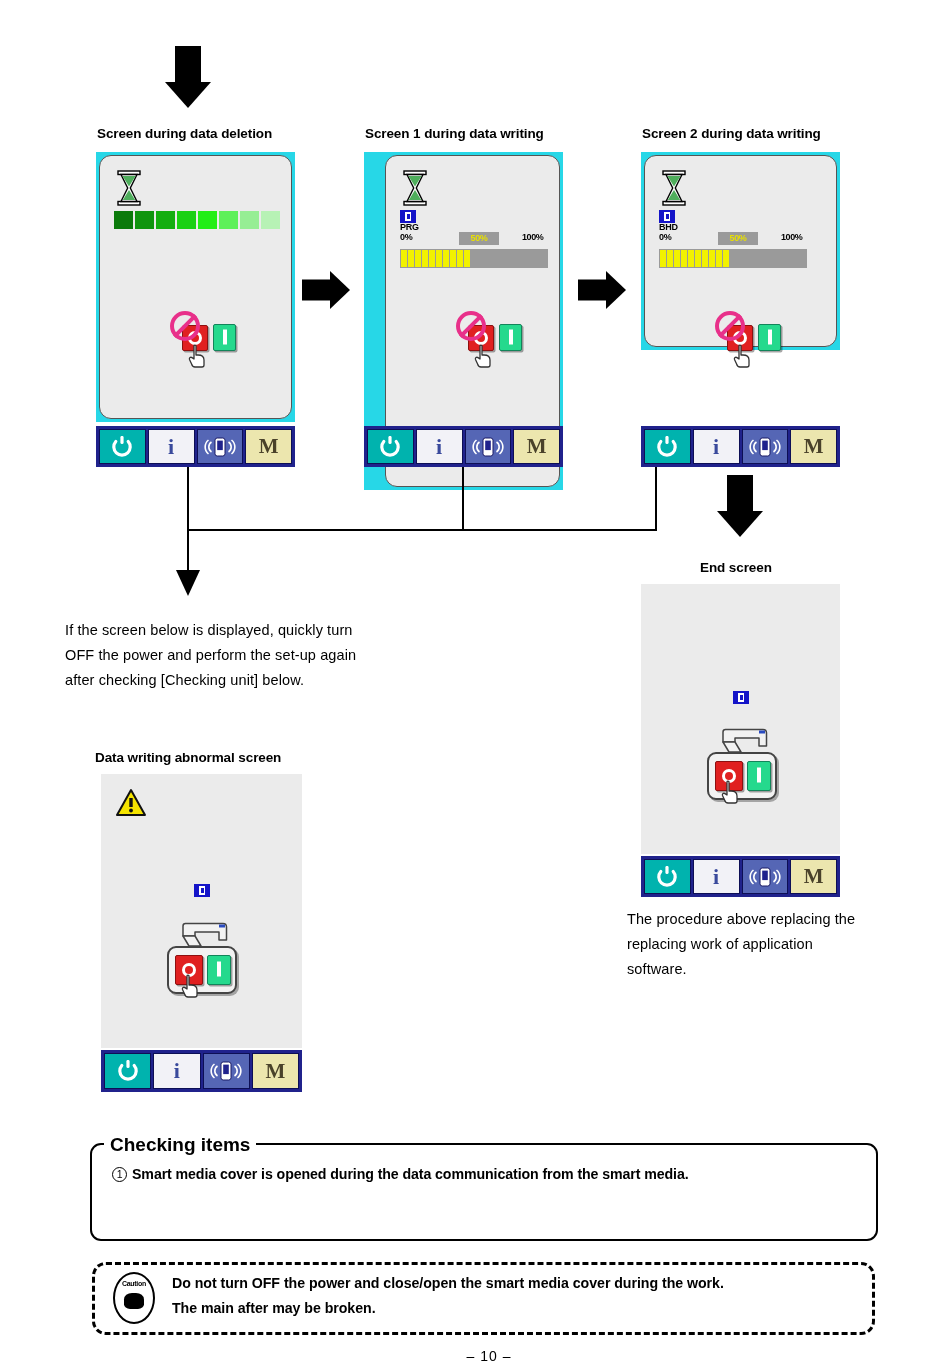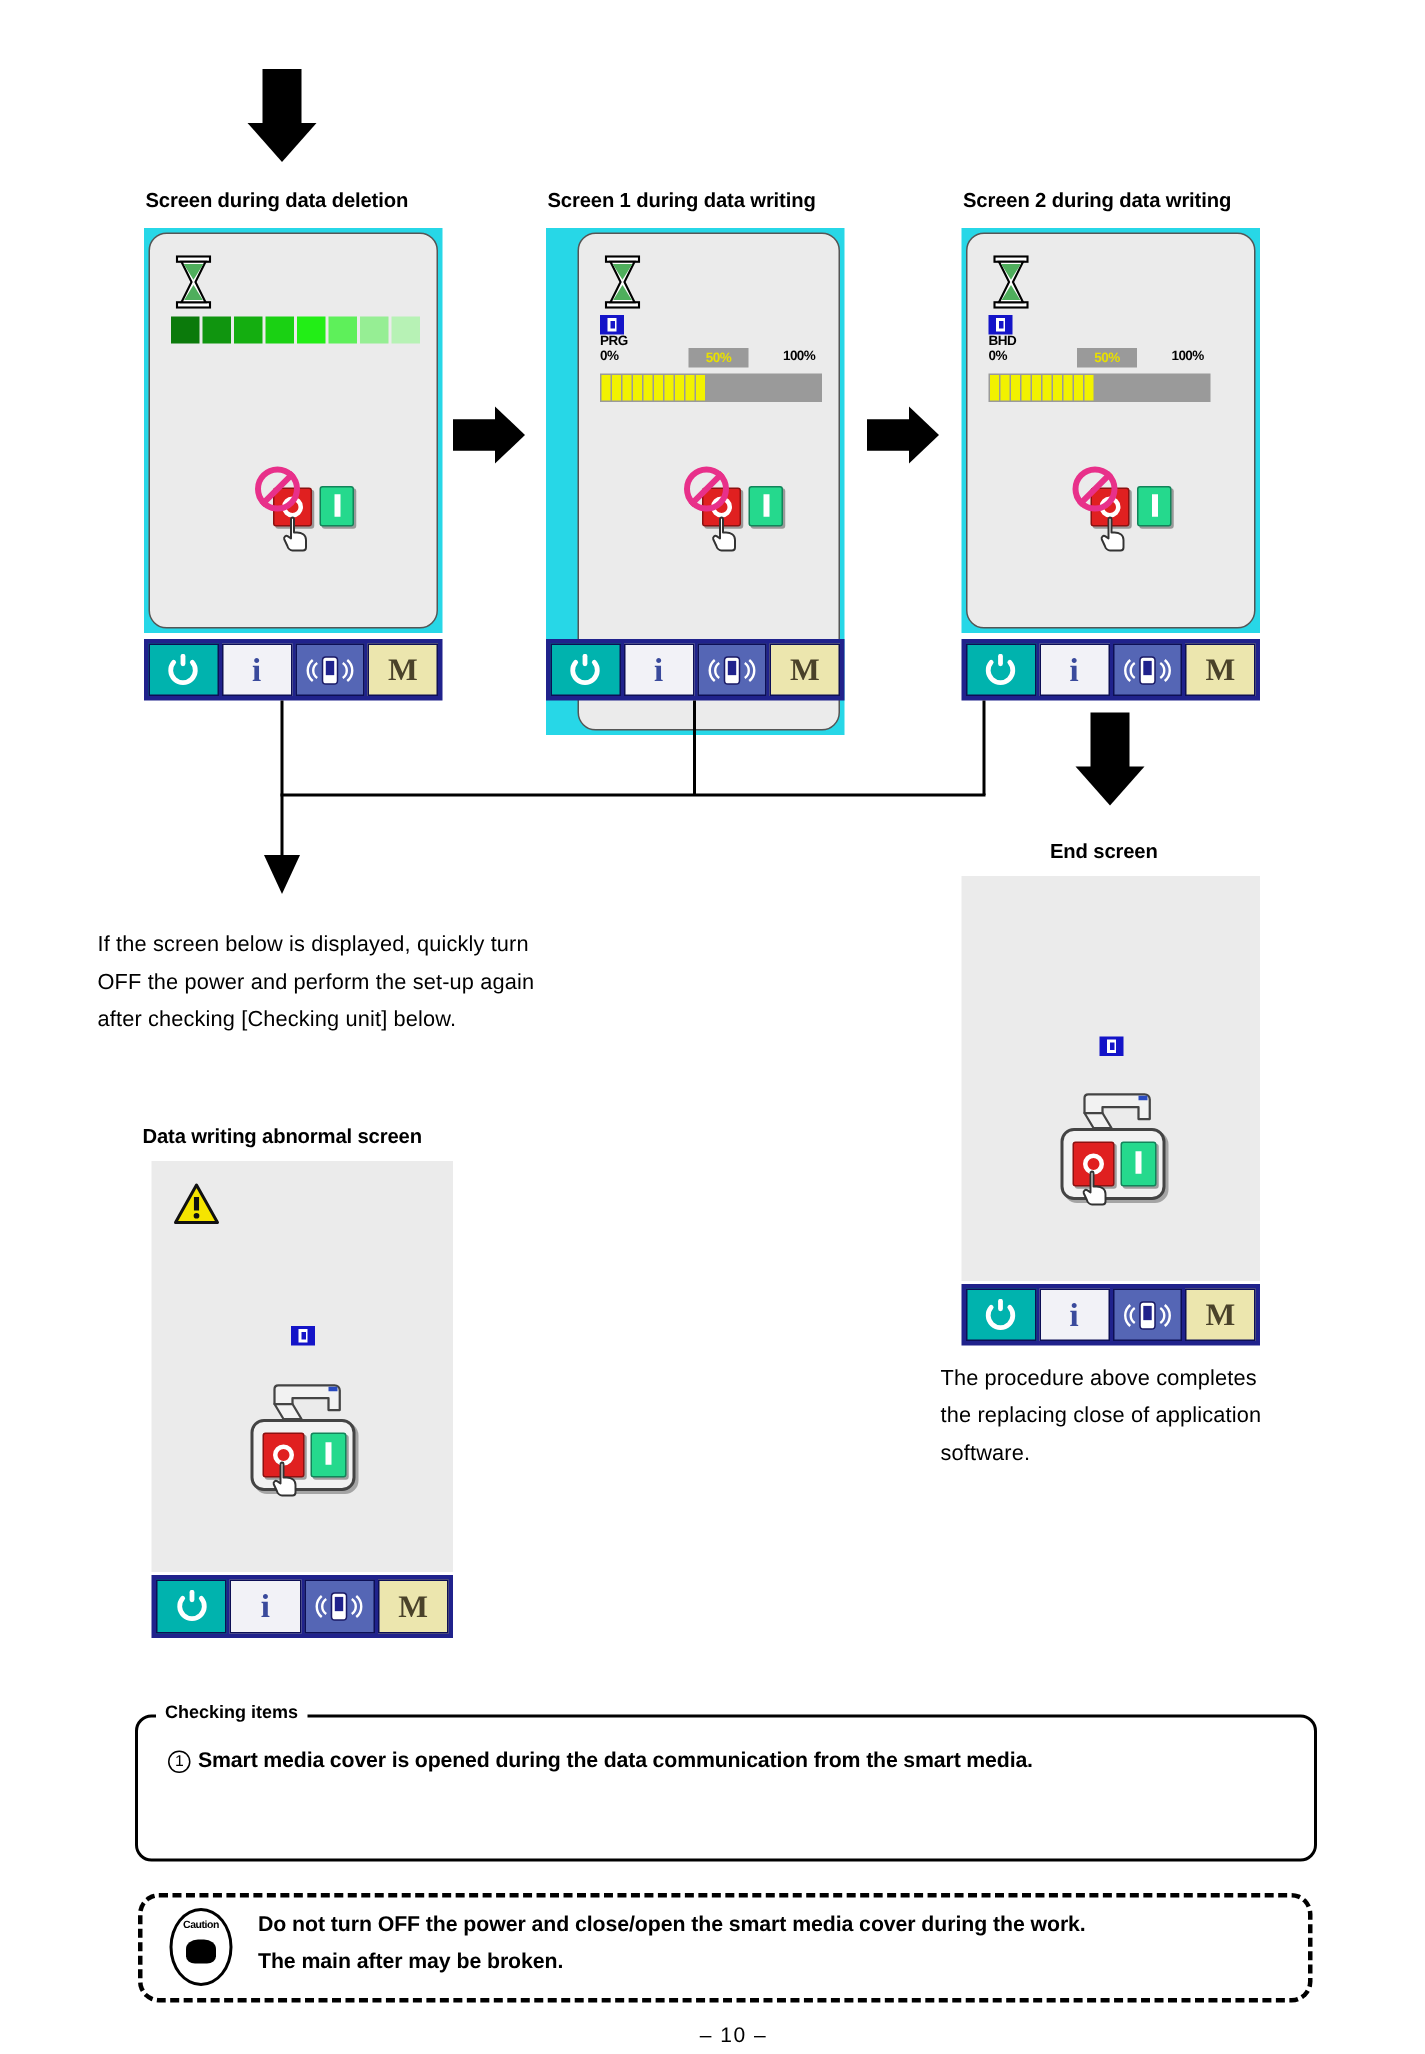--- a/index.html
+++ b/index.html
@@ -189,21 +189,21 @@
 
   
   .check-box {
     position: absolute;
     border: 2px solid #000;
     border-radius: 11px;
   }
   .check-title {
     position: absolute;
     background: #fff;
-    font-size: 12px;
+    font-size: 19px;
     font-weight: bold;
     padding: 0 6px;
     white-space: nowrap;
   }
   .check-line {
     font-size: 14.2px;
     font-weight: bold;
     line-height: 25px;
     white-space: nowrap;
     letter-spacing: -0.1px;
@@ -421,21 +421,21 @@
   </div>
 </div>
 
 <div class="rightarrow" style="left:578px; top:270px; width:48px; height:40px;">
   <div class="shaft" style="left:0; width:30px; height:21px;"></div>
   <div class="head" style="left:28px;"></div>
 </div>
 
 <div class="device" style="left:641px; top:152px; width:199px; height:315px;">
 
-  <div class="bezel" style="height:270px;">
+  <div class="bezel" style="height:198px;">
     <div class="lcd">
 
       <svg class="hourglass" style="left:16px; top:14px;" width="26" height="36" viewBox="0 0 26 36">
         <rect x="2" y="1" width="22" height="3.5" fill="#ffffff" stroke="#000" stroke-width="1.4"></rect>
         <rect x="2" y="31.5" width="22" height="3.5" fill="#ffffff" stroke="#000" stroke-width="1.4"></rect>
         <path d="M5,4.5 L21,4.5 L14.3,18 L21,31.5 L5,31.5 L11.7,18 Z" fill="#ffffff" stroke="#000" stroke-width="1.4"></path>
         <path d="M6.4,6 L19.6,6 L13,16.5 Z" fill="#4fae5c"></path>
         <path d="M13,20 L19.2,30 L6.8,30 Z" fill="#4fae5c"></path>
       </svg>
 
@@ -571,21 +571,21 @@
         <path d="M24.5,6 A6,6 0 0 1 24.5,16" fill="none" stroke="#fff" stroke-width="1.6"></path>
         <path d="M27.5,4 A9,9 0 0 1 27.5,18" fill="none" stroke="#fff" stroke-width="1.6"></path>
       </svg>
     </div>
     <div class="tb-btn tb-m">
       <span style="font-size:21px;">M</span>
     </div>
   </div>
 </div>
 
-<div class="para" style="left:627px; top:907px; width:235px;">The procedure above completes the replacing close of application software.</div>
+<div class="para" style="left:627px; top:907px; width:235px;">The procedure above replacing the replacing work of application software.</div>
 
 <div class="caption" style="left:95px; top:750px;">Data writing abnormal screen</div>
 
 <div class="device" style="left:101px; top:774px; width:201px; height:318px;">
   <div style="position:absolute; left:0; top:0; width:201px; height:274px; background:#ebebeb;">
 
     <svg class="warn-tri" style="left:14px; top:14px;" width="32" height="30" viewBox="0 0 32 30">
       <path d="M16,2 L30,27 L2,27 Z" fill="#f5e400" stroke="#111" stroke-width="2" stroke-linejoin="round"></path>
       <rect x="14.3" y="10" width="3.4" height="9" fill="#111"></rect>
       <circle cx="16" cy="22.5" r="1.9" fill="#111"></circle>

